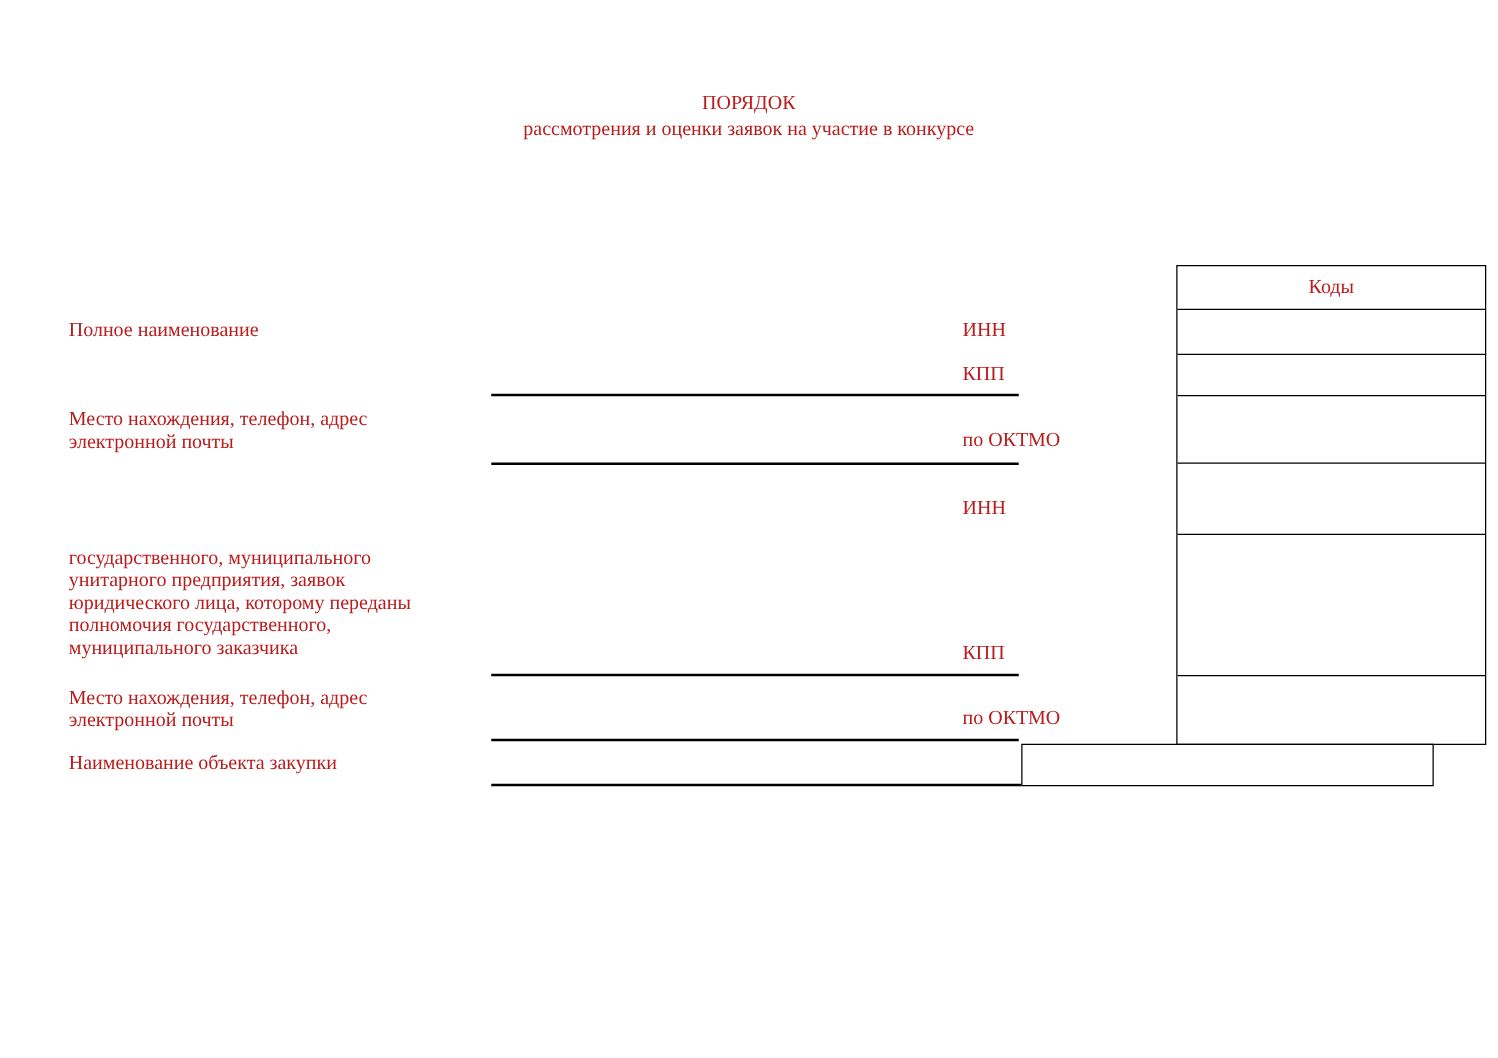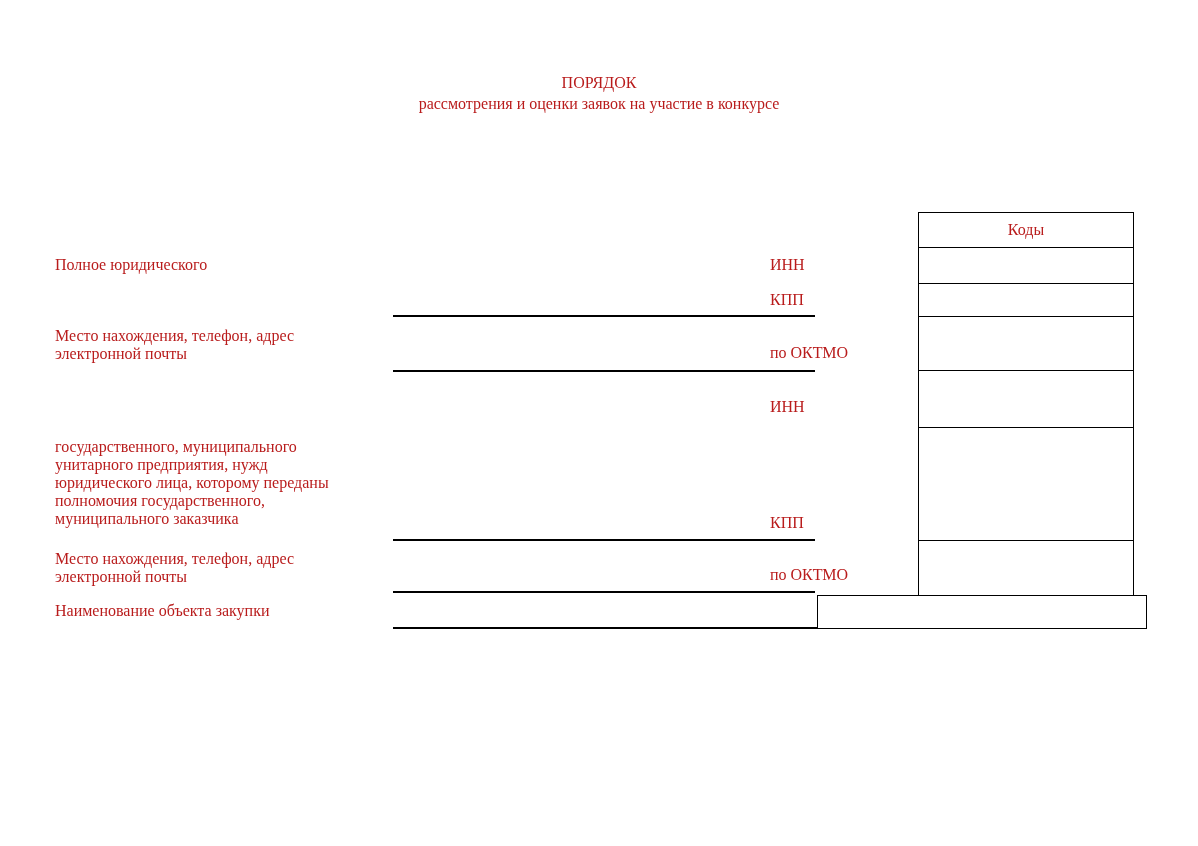--- a/index.html
+++ b/index.html
@@ -38,23 +38,23 @@
     text-align: left;
     white-space: nowrap;
   }
   .fill-line {
     left: 393px;
     width: 422px;
     height: 2px;
     background: #000000;
   }
   .codes-table {
-    left: 918px;
+    left: 941px;
     top: 212px;
-    width: 216px;
+    width: 248px;
     height: 384px;
     border: 1px solid #000000;
     box-sizing: border-box;
   }
   .codes-table .trow {
     box-sizing: border-box;
     border-bottom: 1px solid #000000;
   }
   .codes-table .trow.last {
     border-bottom: none;
@@ -73,25 +73,25 @@
   }
 </style>
 </head>
 <body>
 
 <div class="page">
 
   <div class="abs centered" style="top:72px;">ПОРЯДОК</div>
   <div class="abs centered" style="top:93px;">рассмотрения и оценки заявок на участие в конкурсе</div>
 
-  <div class="abs field-label" style="top:256px;">Полное юридического</div>
+  <div class="abs field-label" style="top:256px;">Полное наименование</div>
   <div class="abs field-label" style="top:327px;">Место нахождения, телефон, адрес
 электронной почты</div>
   <div class="abs field-label" style="top:438px;">государственного, муниципального
-унитарного предприятия, нужд
+унитарного предприятия, заявок
 юридического лица, которому переданы
 полномочия государственного,
 муниципального заказчика</div>
   <div class="abs field-label" style="top:550px;">Место нахождения, телефон, адрес
 электронной почты</div>
   <div class="abs field-label" style="top:602px;">Наименование объекта закупки</div>
 
   <div class="abs fill-line" style="top:315px;"></div>
   <div class="abs fill-line" style="top:370px;"></div>
   <div class="abs fill-line" style="top:539px;"></div>

